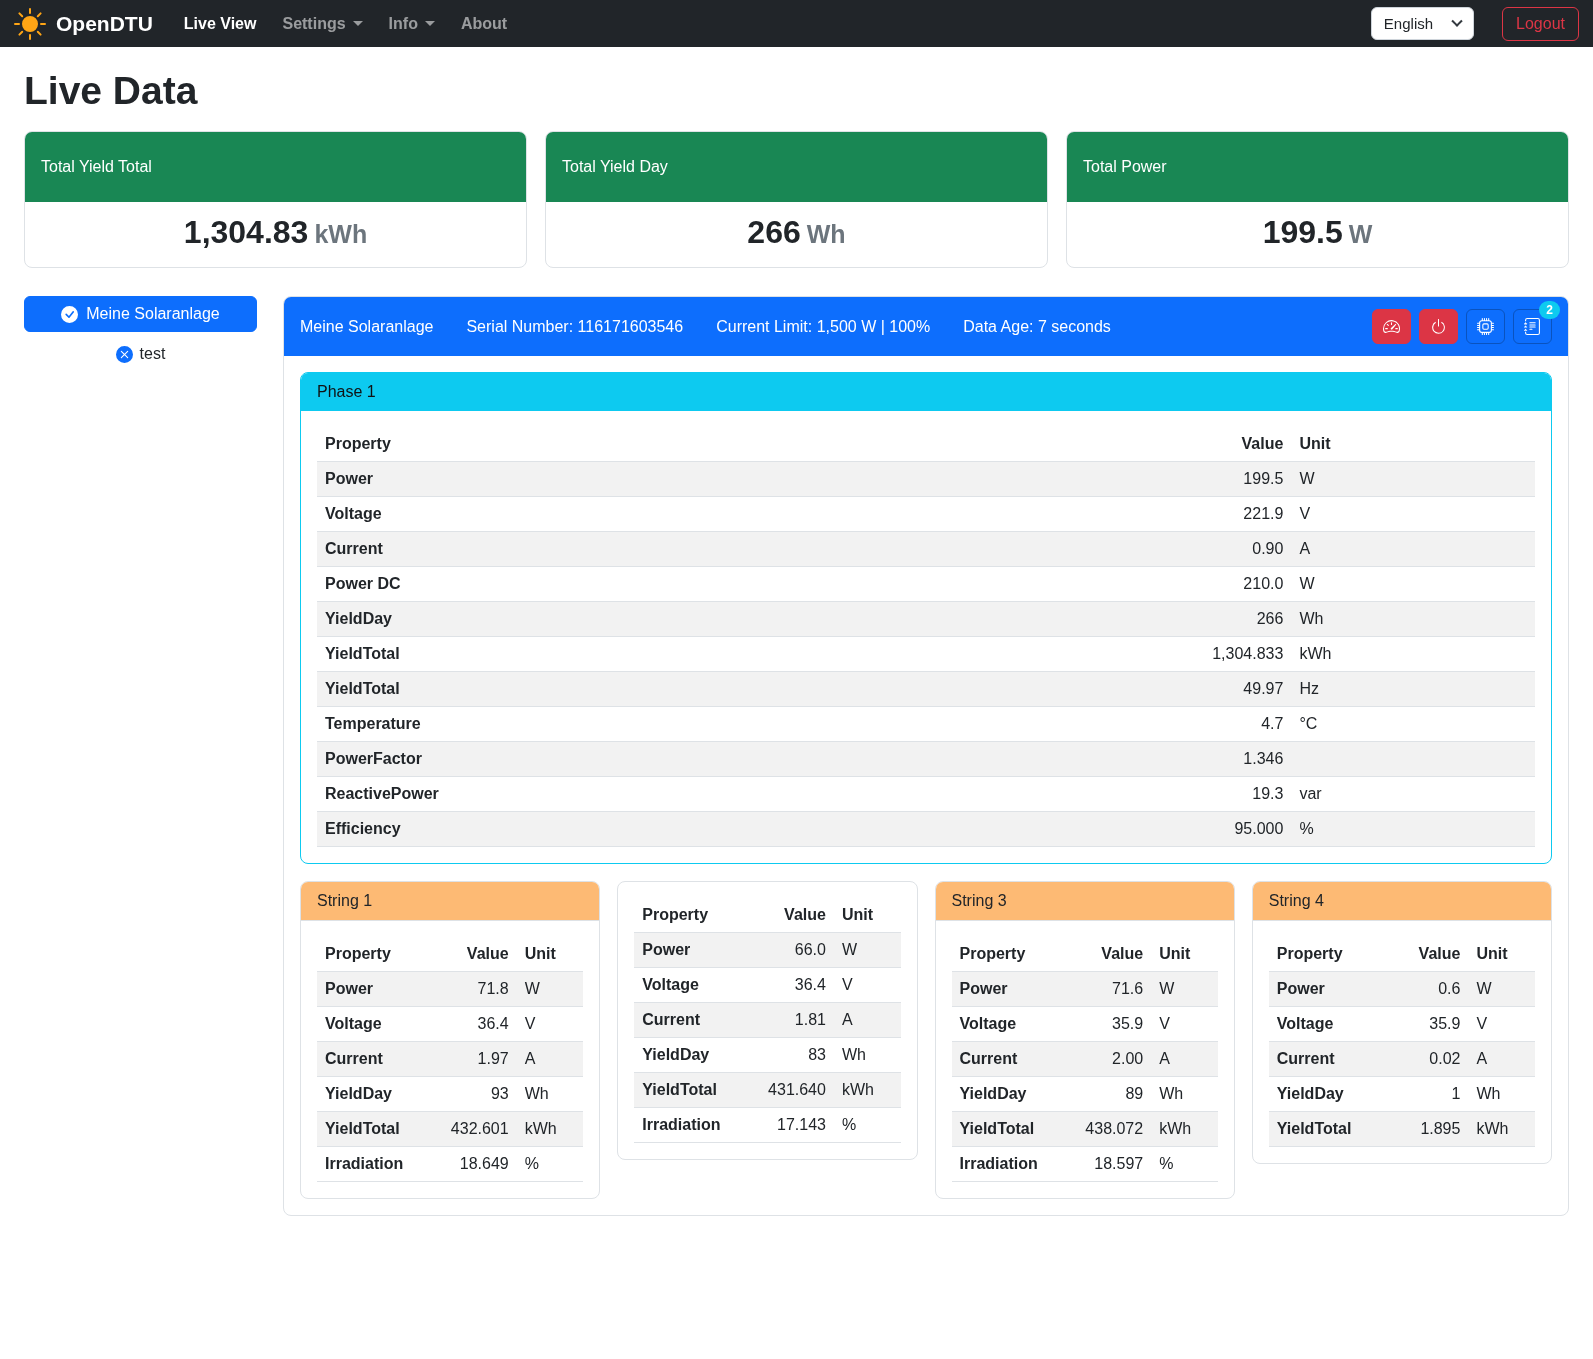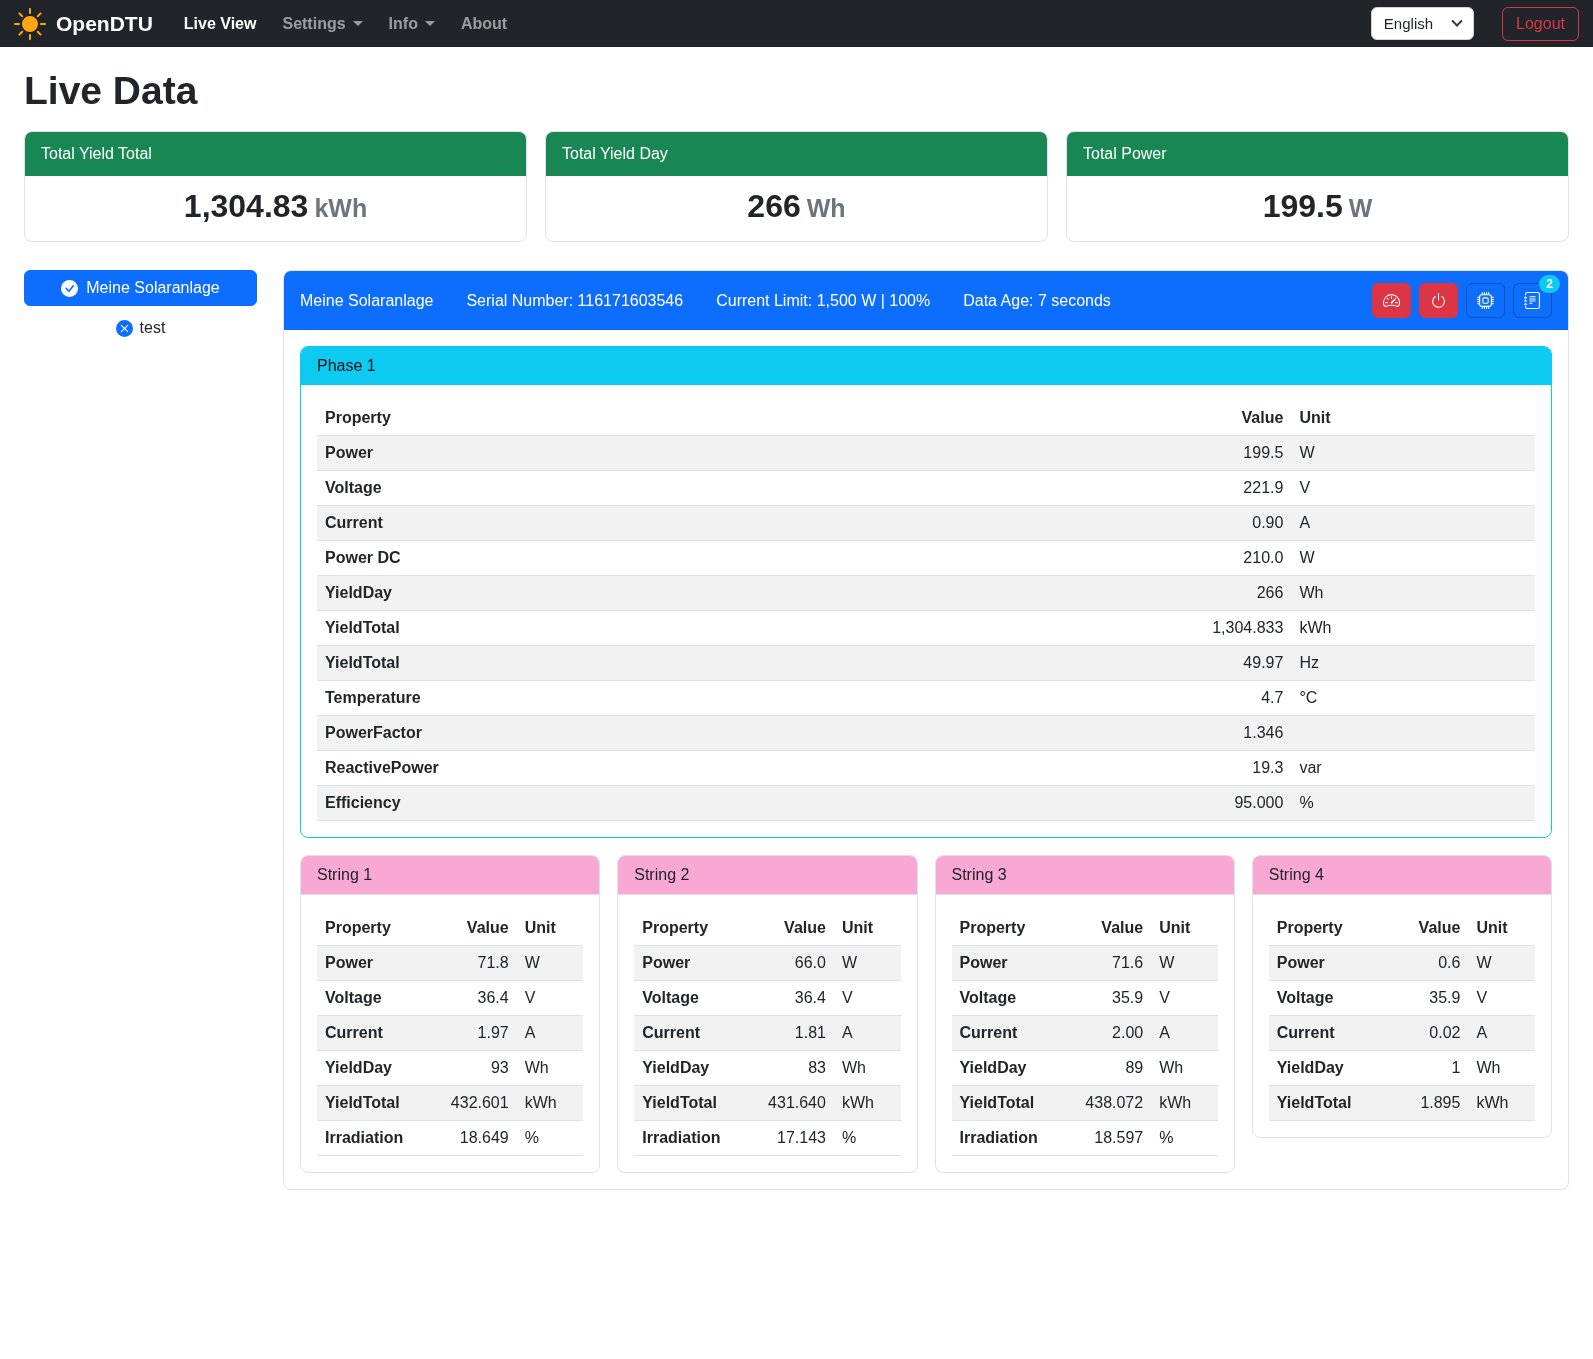--- a/index.html
+++ b/index.html
@@ -66,21 +66,21 @@
 
   .summary-row {
     display: grid; grid-template-columns: repeat(3, 1fr);
     gap: 18px; margin-bottom: 28px;
   }
   .card {
     background: #fff; border: 1px solid #dee2e6; border-radius: 8px;
   }
   .card-header-green {
     background: #198754; color: #fff;
-    padding: 13px 16px; font-size: 16px;
+    padding: 26px 16px; font-size: 16px;
     border-radius: 7px 7px 0 0;
   }
   .summary-body { padding: 12px 16px 16px; text-align: center; }
   .summary-value { font-size: 32px; font-weight: 600; color: #212529; }
   .summary-unit { font-size: 25px; font-weight: 600; color: #6c757d; margin-left: 6px; }
 
   .content-row {
     display: grid; grid-template-columns: 233px 1fr;
     gap: 26px; align-items: start;
   }
@@ -155,21 +155,21 @@
   .string-table th.val-col  { width: 31%; }
   .string-table th.unit-col { width: 25%; }
 
   
   .strings-row {
     display: grid; grid-template-columns: repeat(4, 1fr);
     gap: 17px; align-items: start;
   }
   .string-card { border: 1px solid #dee2e6; border-radius: 8px; background: #fff; }
   .string-header {
-    background: #f9a8d4; color: #212529;
+    background: #fdba74; color: #212529;
     padding: 10px 16px; font-size: 16px;
     border-bottom: 1px solid #dee2e6;
     border-radius: 7px 7px 0 0;
   }
   .string-body { padding: 16px; }
 </style>
 </head>
 <body>
 
 <nav class="navbar" data-interactable="false">
@@ -385,21 +385,20 @@
                       <th class="prop-col" data-interactable="false">Irradiation</th>
                       <td class="val-col" data-interactable="false">18.649</td>
                       <td class="unit-col" data-interactable="false">%</td>
                     </tr>
                   </tbody>
               </table>
             </div>
           </div>
 
           <div class="string-card" data-interactable="false">
-            <div class="string-header" data-interactable="false">String 2</div>
             <div class="string-body" data-interactable="false">
               <table class="data-table string-table" data-interactable="false">
                 <thead>
                   <tr data-interactable="false">
                     <th class="prop-col" data-interactable="false">Property</th>
                     <th class="val-col" data-interactable="false">Value</th>
                     <th class="unit-col" data-interactable="false">Unit</th>
                   </tr>
                 </thead>
                 <tbody>

